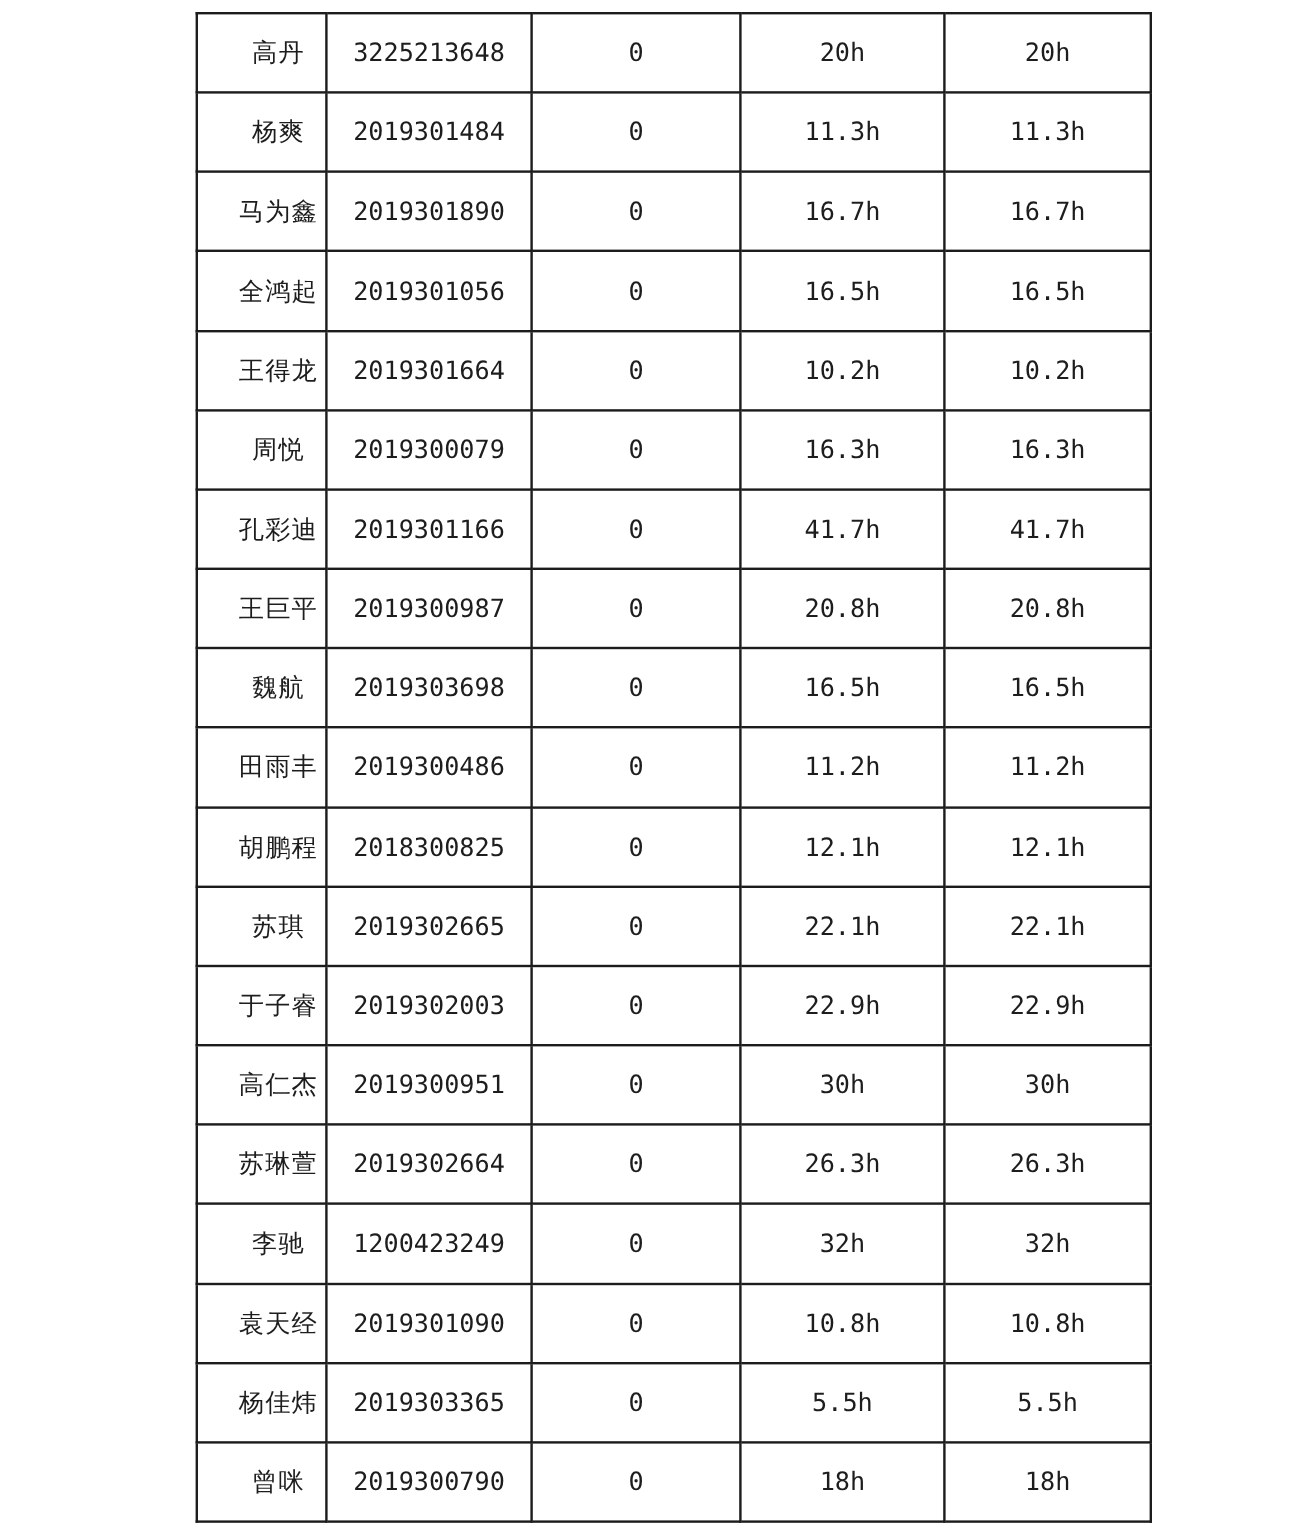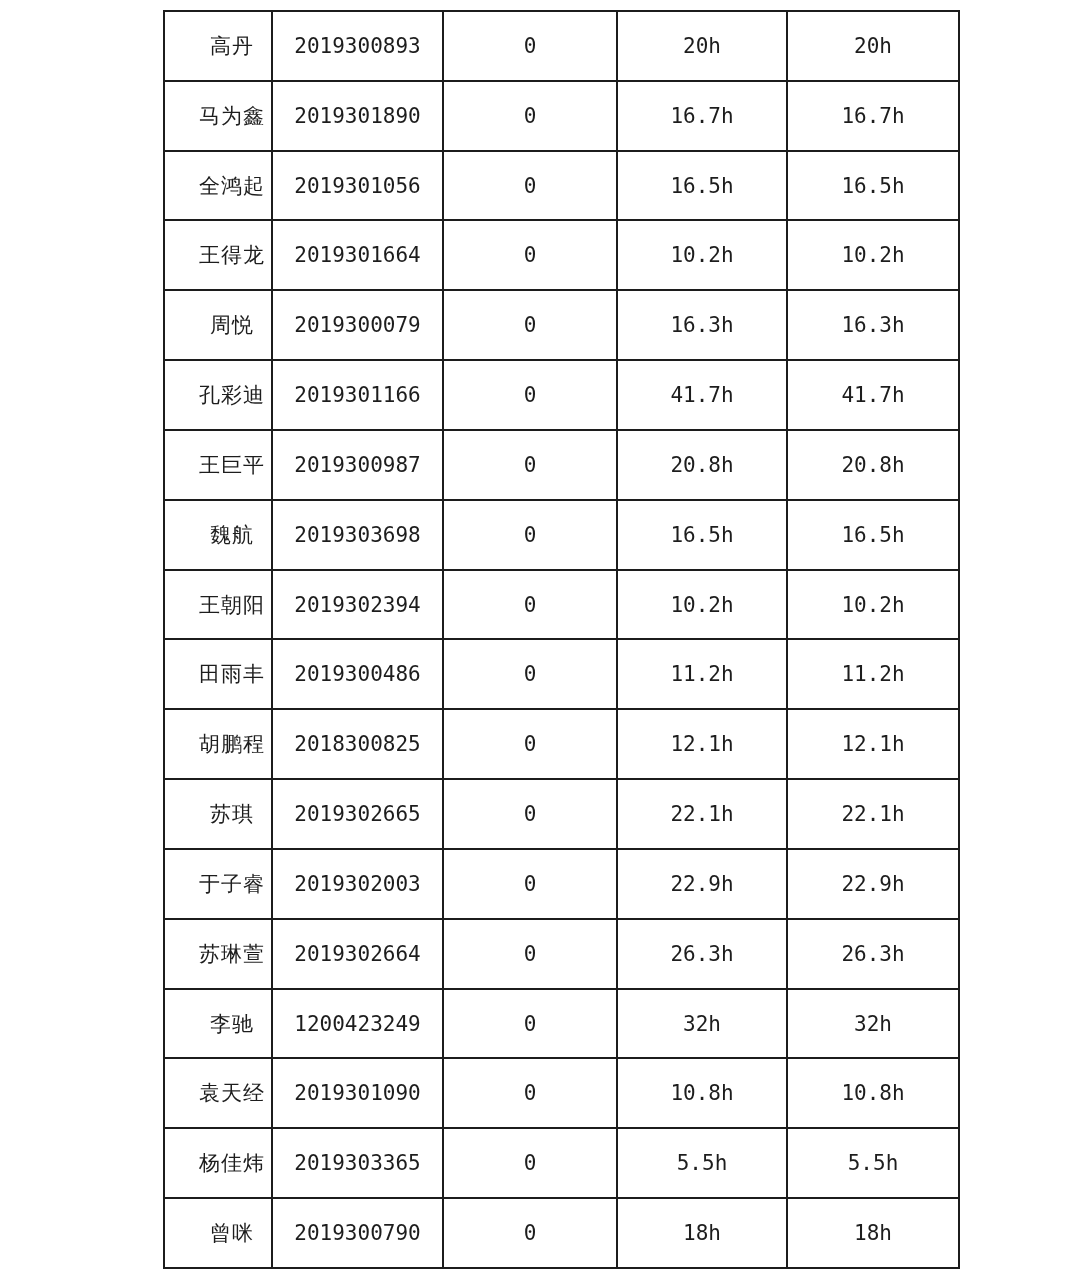--- a/index.html
+++ b/index.html
@@ -57,26 +57,33 @@
     <colgroup>
       <col style="width:108px">
       <col style="width:171px">
       <col style="width:174px">
       <col style="width:170px">
       <col style="width:172px">
     </colgroup>
     <tbody>
         <tr>
           <td class="name">高丹</td>
-          <td class="num">2019300893</td>
+          <td class="num">3225213648</td>
           <td class="num">0</td>
           <td class="num">20h</td>
           <td class="num">20h</td>
         </tr>
         <tr>
+          <td class="name">杨爽</td>
+          <td class="num">2019301484</td>
+          <td class="num">0</td>
+          <td class="num">11.3h</td>
+          <td class="num">11.3h</td>
+        </tr>
+        <tr>
           <td class="name">马为鑫</td>
           <td class="num">2019301890</td>
           <td class="num">0</td>
           <td class="num">16.7h</td>
           <td class="num">16.7h</td>
         </tr>
         <tr>
           <td class="name">全鸿起</td>
           <td class="num">2019301056</td>
           <td class="num">0</td>
@@ -112,27 +119,20 @@
           <td class="num">20.8h</td>
         </tr>
         <tr>
           <td class="name">魏航</td>
           <td class="num">2019303698</td>
           <td class="num">0</td>
           <td class="num">16.5h</td>
           <td class="num">16.5h</td>
         </tr>
         <tr>
-          <td class="name">王朝阳</td>
-          <td class="num">2019302394</td>
-          <td class="num">0</td>
-          <td class="num">10.2h</td>
-          <td class="num">10.2h</td>
-        </tr>
-        <tr>
           <td class="name">田雨丰</td>
           <td class="num">2019300486</td>
           <td class="num">0</td>
           <td class="num">11.2h</td>
           <td class="num">11.2h</td>
         </tr>
         <tr>
           <td class="name">胡鹏程</td>
           <td class="num">2018300825</td>
           <td class="num">0</td>
@@ -145,20 +145,27 @@
           <td class="num">0</td>
           <td class="num">22.1h</td>
           <td class="num">22.1h</td>
         </tr>
         <tr>
           <td class="name">于子睿</td>
           <td class="num">2019302003</td>
           <td class="num">0</td>
           <td class="num">22.9h</td>
           <td class="num">22.9h</td>
+        </tr>
+        <tr>
+          <td class="name">高仁杰</td>
+          <td class="num">2019300951</td>
+          <td class="num">0</td>
+          <td class="num">30h</td>
+          <td class="num">30h</td>
         </tr>
         <tr>
           <td class="name">苏琳萱</td>
           <td class="num">2019302664</td>
           <td class="num">0</td>
           <td class="num">26.3h</td>
           <td class="num">26.3h</td>
         </tr>
         <tr>
           <td class="name">李驰</td>

